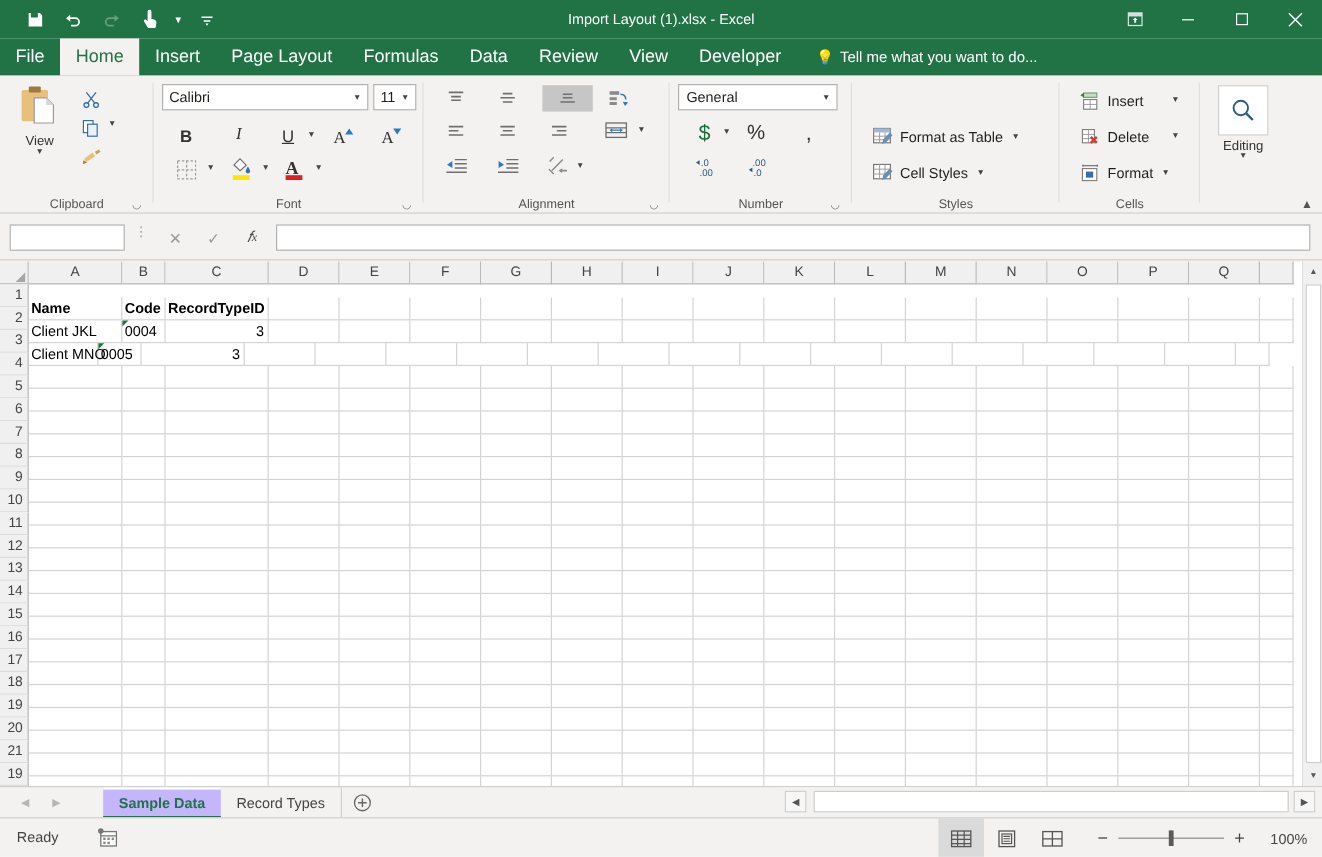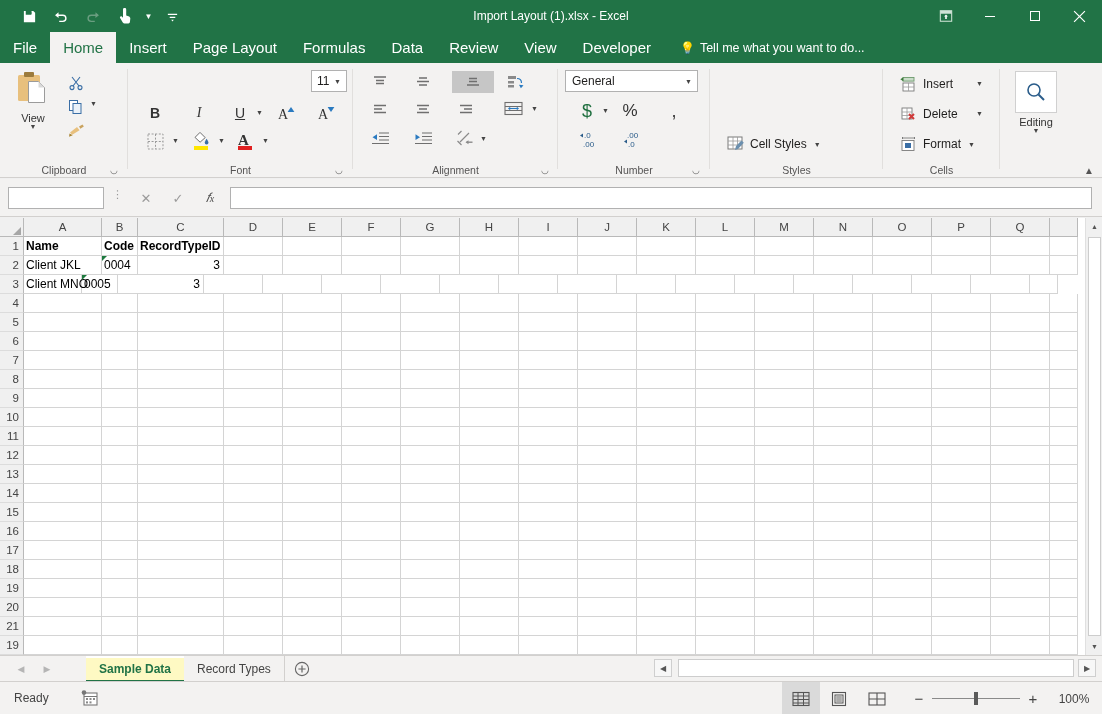--- a/index.html
+++ b/index.html
@@ -153,21 +153,21 @@
     height: 19px; background: #f0f0f0; border-right: 1px solid #b9b9b9;
     border-bottom: 1px solid #b9b9b9; font-size: 11.5px; color: #444;
     display: flex; align-items: center; justify-content: center;
   }
   .rowhead-col { position: absolute; left: 0; top: 19px; width: 24px; }
   .rowhead {
     width: 24px; height: 19px; background: #f0f0f0; border-right: 1px solid #b9b9b9;
     border-bottom: 1px solid #dcdcdc; font-size: 11.5px; color: #444;
     display: flex; align-items: center; justify-content: flex-end; padding-right: 4px;
   }
-  .cells { position: absolute; left: 24px; top: 19px; }
+  .cells { position: absolute; left: 24px; top: 30px; }
   .grow { display: flex; height: 19px; }
   .gcell {
     height: 19px; border-right: 1px solid #d4d4d4; border-bottom: 1px solid #d4d4d4;
     font-size: 12px; color: #000; display: flex; align-items: center;
     padding: 0 2px; overflow: visible; white-space: nowrap; position: relative;
   }
   .gcell.bold { font-weight: bold; }
   .gcell.right { justify-content: flex-end; padding-right: 3px; }
   .errtri {
     position: absolute; left: 0px; top: 0px; width: 0; height: 0;
@@ -189,21 +189,21 @@
     background: #f3f2f1; border-top: 1px solid #d2d0ce;
   }
   .sheetnav { position: absolute; left: 8px; top: 3px; display: flex; }
   .sn { width: 26px; height: 20px; display:flex; align-items:center; justify-content:center; color:#b5b5b5; font-size:9px;}
   .sheettabs { position: absolute; left: 86px; top: 0; display: flex; align-items: stretch; height: 26px; }
   .stab {
     padding: 0 13px; display: flex; align-items: center; font-size: 12px;
     color: #444; border-right: 1px solid #d2d0ce; height: 26px;
   }
   .stab.active {
-    background: #fef9c3; color: #217346; font-weight: bold;
+    background: #c4b5fd; color: #217346; font-weight: bold;
     border-top: 2px solid #fff; border-bottom: 2px solid #217346; border-right: none;
   }
   .addsheet { width: 34px; display:flex; align-items:center; justify-content:center; font-size:14px; color:#666;}
   .hscroll-area { position: absolute; left: 648px; top: 0; right: 0; height: 26px; background:#f3f2f1;}
   .hs-box { position: absolute; left: 30px; top: 3px; right: 28px; height: 18px; }
   .hs-arrow { position:absolute; top:3px; width:18px; height:18px; display:flex; align-items:center; justify-content:center; font-size:8px; color:#555; border:1px solid #cfcfcf; background:#f7f7f7;}
   .hs-thumb { position:absolute; left:0; right:0; top:0; bottom:0; background:#fff; border:1px solid #cdcdcd;}
 
   .statusbar {
     position: absolute; top: 681px; left: 0; width: 1102px; height: 33px;
@@ -340,20 +340,24 @@
             <path fill="#c9a35f" d="M11 3.5l3.5-2 1.3 1.9-3.4 2.3z"></path>
             <path fill="#a8832f" d="M1.5 10.6l3.2 1.6-3.6 1.6z"></path>
           </svg>
       </div>
       <div class="rgroup-label">Clipboard</div>
       <div class="dialog-launch" style="left:110px;">◡</div>
       <div class="rgroup-sep" style="left:127px;"></div>
     </div>
 
     <div class="rgroup" style="left:128px; width:225px;">
+      <div class="font-name-box" style="left:7px; top:7px; width:172px; height:22px;">
+        <span>Calibri</span>
+        <span class="cbcaret">▼</span>
+      </div>
       <div class="font-name-box" style="left:183px; top:7px; width:36px; height:22px;">
         <span>11</span>
         <span class="cbcaret">▼</span>
       </div>
 
       <div class="fbtn" style="left:13px; top:38px; width:28px; height:24px; font-weight:bold;">B</div>
       <div class="fbtn" style="left:57px; top:38px; width:28px; height:24px; font-style:italic; font-family:'Liberation Serif',serif;">I</div>
       <div class="fbtn" style="left:100px; top:38px; width:24px; height:24px; text-decoration:underline;">U</div>
       <div class="mini-caret" style="left:128px; top:46px;">▼</div>
       <div class="fbtn" style="left:145px; top:38px; width:26px; height:24px;">
@@ -496,20 +500,32 @@
             <text x="5" y="18" font-size="8" fill="#2a5c8a" font-family="Liberation Sans, sans-serif">.0</text>
             <path fill="#2a5c8a" d="M1 12.5l3-2v4z"></path>
           </svg>
       </div>
       <div class="rgroup-label">Number</div>
       <div class="dialog-launch" style="left:134px;">◡</div>
       <div class="rgroup-sep" style="left:151px;"></div>
     </div>
 
     <div class="rgroup" style="left:710px; width:173px;">
+      <div class="wbtn" style="left:12px; top:38px;">
+        <span class="gi">
+          <svg width="17" height="17" viewBox="0 0 17 17">
+              <rect x="1" y="1" width="14" height="12" fill="#fff" stroke="#7a7a7a" stroke-width="1"></rect>
+              <rect x="1" y="1" width="14" height="3.4" fill="#9fb8d4"></rect>
+              <path stroke="#9a9a9a" stroke-width=".8" d="M1 7.5h14M1 10.5h14M6 4.4V13M10.5 4.4V13"></path>
+              <path fill="#6b8fae" d="M9 10l5.5-5.5 2.3 2.3L11 13l-3 1z"></path>
+            </svg>
+        </span>
+        <span>Format as Table</span>
+        <span class="wcaret">▼</span>
+      </div>
       <div class="wbtn" style="left:12px; top:68px;">
         <span class="gi">
           <svg width="17" height="17" viewBox="0 0 17 17">
               <rect x="1" y="1" width="14" height="12" fill="#fff" stroke="#7a7a7a" stroke-width="1"></rect>
               <path stroke="#9a9a9a" stroke-width=".8" d="M1 5h14M1 9h14M6 1v12M10.5 1v12"></path>
               <path fill="#6b8fae" d="M9 10l5.5-5.5 2.3 2.3L11 13l-3 1z"></path>
             </svg>
         </span>
         <span>Cell Styles</span>
         <span class="wcaret">▼</span>

